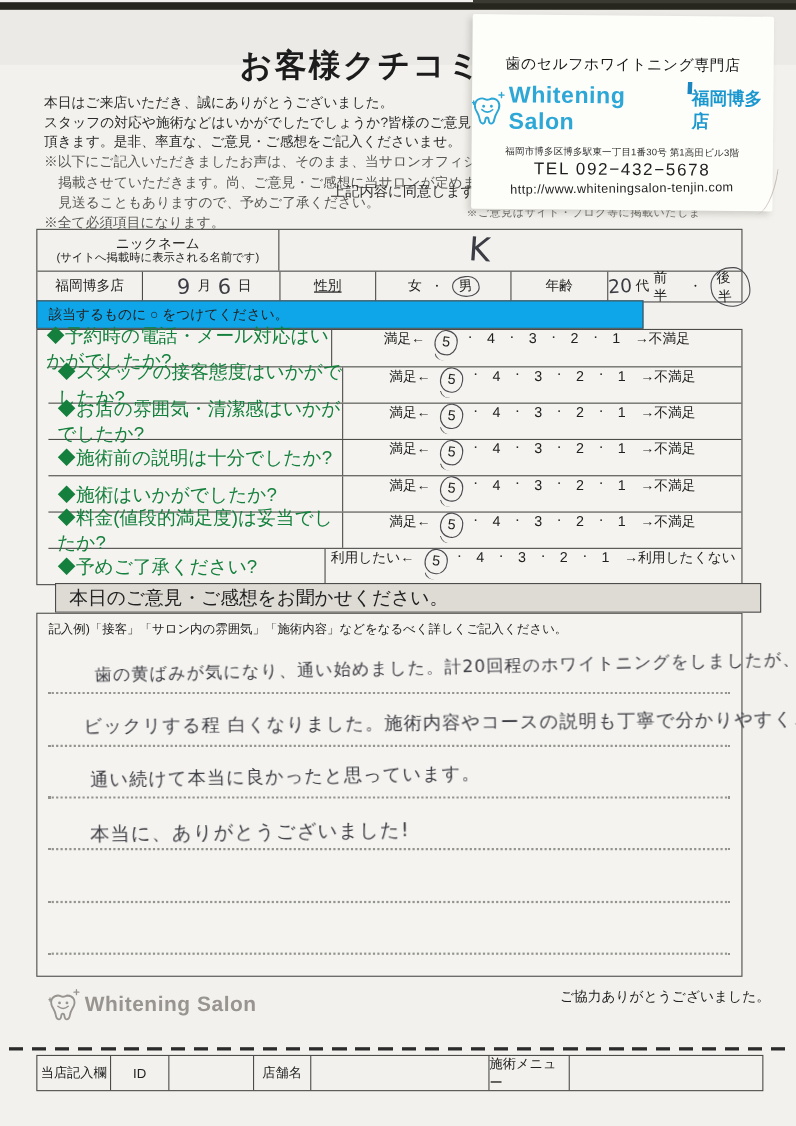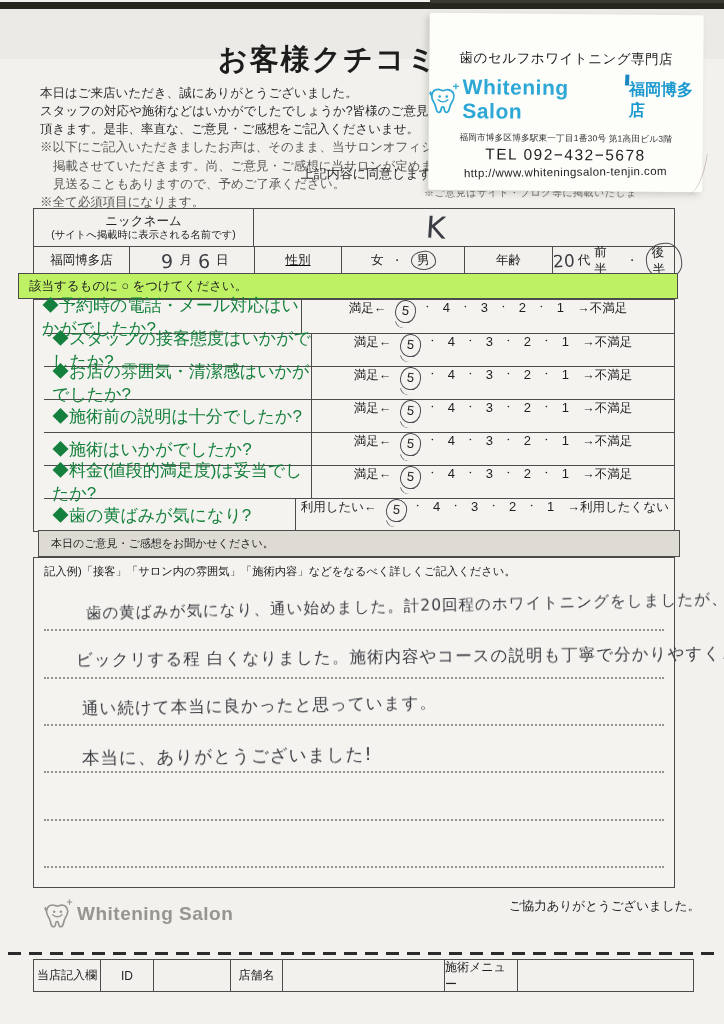--- a/index.html
+++ b/index.html
@@ -47,39 +47,39 @@
   .hand{font-family:"DejaVu Sans",sans-serif;color:#3c3c44;}
   .k-sign{font-size:30px;margin-left:172px;transform:rotate(4deg);}
   .w96{width:96px;} .w125{width:125px;} .w87{width:87px;text-decoration:underline;} .w123{width:123px;} .w88{width:88px;}
   .lbl{font-size:12.5px;color:#222;}
   .hand-digit{font-size:19px;transform:rotate(-2deg);display:inline-block;margin:0 6px;}
   .unit{font-size:12.5px;color:#222;}
   .opt-sep{font-size:11px;color:#222;margin:0 8px;}
   .hand-circle{display:inline-block;border:1.6px solid #4a4a50;border-radius:55% 45% 50% 60%/50% 60% 45% 55%;
                padding:0 5px;transform:rotate(-4deg);line-height:1.35;}
   .edge-circle{margin-right:-8px;}
-  .instr{position:absolute;left:18px;top:273px;width:660px;height:26px;background:#bef264;z-index:2;
+  .instr{position:absolute;left:33px;top:273px;width:552px;height:26px;background:#0ea5e9;z-index:2;
          display:flex;align-items:center;padding-left:10px;font-size:12.5px;color:#222;box-sizing:border-box;}
 
   .qtbl{position:absolute;left:33px;top:299px;width:642px;z-index:2;background:#f4f3ef;}
   .q-row{display:flex;height:33px;box-sizing:border-box;}
   .q-row + .q-row{border-top:1.2px solid #4c4c4a;margin-left:10px;}
   .q-cell{width:268px;border-right:1.2px solid #4c4c4a;display:flex;align-items:center;padding-left:8px;
           font-size:17px;color:#15803d;box-sizing:border-box;}
   .r-cell{flex:1;display:flex;align-items:flex-start;justify-content:center;font-size:13px;color:#1f1f1f;}
   .scale-label{margin:0 5px;font-size:12.5px;white-space:nowrap;}
   .scale-num{margin:0 5px;width:14px;text-align:center;}
   .dot-sep{font-size:10px;margin:0 2px;}
   .circled{position:relative;border:1.6px solid #4a4a50;border-radius:50% 55% 48% 52%/58% 46% 54% 50%;
            width:19px;height:21px;line-height:20px;transform:rotate(6deg);margin:0 4px;}
   .circled::after{content:'';position:absolute;left:1px;bottom:-7px;width:7px;height:8px;
            border-left:1.5px solid #55555a;border-radius:0 0 0 9px;transform:rotate(-18deg);}
 
-  .fb-header{position:absolute;left:38px;top:530px;width:642px;height:27px;background:#dedbd5;z-index:2;
-             display:flex;align-items:center;padding-left:12px;font-size:11px;color:#222;box-sizing:border-box;}
+  .fb-header{position:absolute;left:50px;top:530px;width:642px;height:27px;background:#dedbd5;z-index:2;
+             display:flex;align-items:center;padding-left:12px;font-size:17px;color:#222;box-sizing:border-box;}
   .comments{position:absolute;left:33px;top:557px;width:642px;height:331px;z-index:2;background:#f4f3ef;}
   .hint{padding:6px 10px 0 10px;font-size:11.3px;color:#222;}
   .dotline{position:absolute;left:10px;right:10px;border-bottom:2px dotted #94948f;}
   .dl1{top:71px;} .dl2{top:119px;} .dl3{top:166px;} .dl4{top:213px;} .dl5{top:261px;} .dl6{top:308px;}
   .hw{position:absolute;white-space:nowrap;letter-spacing:1px;filter:blur(.2px);}
   .hw1{left:52px;top:38px;font-size:15.5px;transform:rotate(-1.3deg);}
   .hw2{left:42px;top:88px;font-size:16.5px;transform:rotate(-.6deg);}
   .hw3{left:48px;top:137px;font-size:16.5px;transform:rotate(-1deg);}
   .hw4{left:48px;top:186px;font-size:17.5px;transform:rotate(-.8deg);}
 
@@ -281,21 +281,21 @@
           <span class="scale-num">3</span>
           <span class="dot-sep">・</span>
           <span class="scale-num">2</span>
           <span class="dot-sep">・</span>
           <span class="scale-num">1</span>
           <span class="scale-label">→不満足</span>
         </div>
     </div>
 
     <div class="q-row">
-      <div class="q-cell">◆歯の黄ばみが気になり?</div>
+      <div class="q-cell">◆予めご了承ください?</div>
       <div class="r-cell">
           <span class="scale-label">利用したい←</span>
           <span class="scale-num circled">5</span>
           <span class="dot-sep">・</span>
           <span class="scale-num">4</span>
           <span class="dot-sep">・</span>
           <span class="scale-num">3</span>
           <span class="dot-sep">・</span>
           <span class="scale-num">2</span>
           <span class="dot-sep">・</span>

